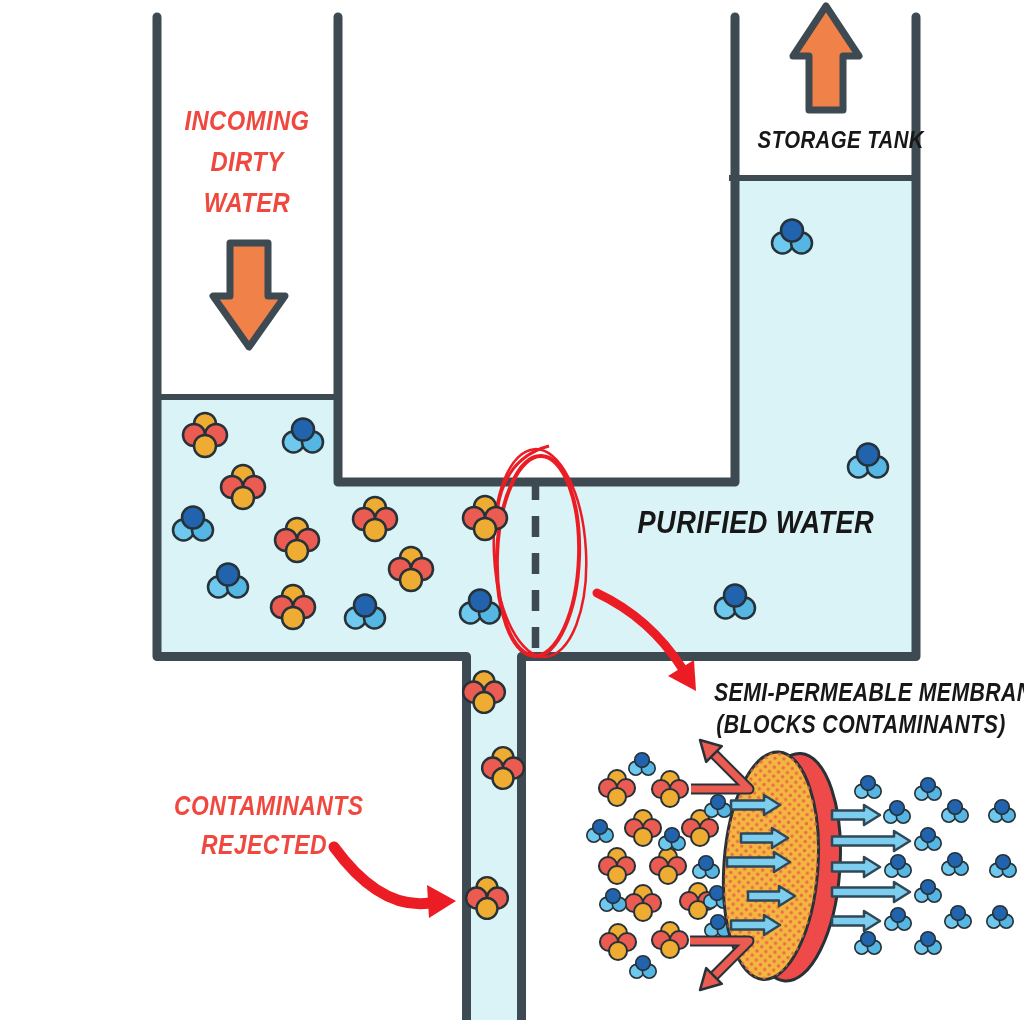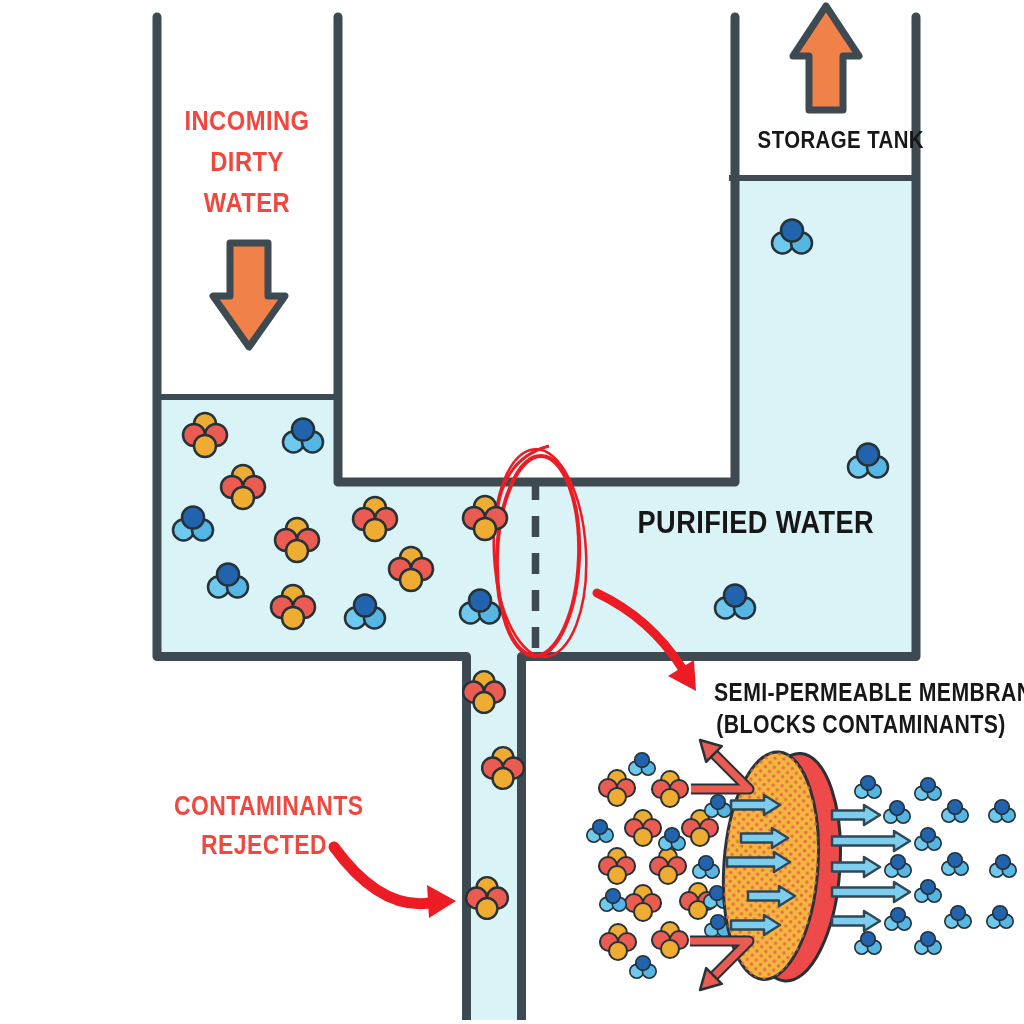--- a/index.html
+++ b/index.html
@@ -1,17 +1,17 @@
 <!DOCTYPE html>
 <html><head>
 <meta charset="utf-8">
 <style>
   html,body{margin:0;padding:0;background:#ffffff;}
   .stage{position:relative;width:1024px;height:1020px;background:#ffffff;overflow:hidden;
-         font-family:"Liberation Sans", sans-serif;}
+         font-family:"Liberation Sans", sans-serif;font-style:italic;}
   .stage svg{position:absolute;left:0;top:0;}
   .label{position:absolute;text-align:center;font-weight:800;line-height:1.5;
          transform:scaleX(0.85);transform-origin:50% 50%;letter-spacing:0.5px;white-space:nowrap;}
   .label-red{color:#F0483F;}
   .label-black{color:#171717;}
   .lbl-incoming{left:147px;top:100px;width:200px;font-size:28px;line-height:41px;}
   .lbl-storage{left:745px;top:122px;width:168px;font-size:24px;}
   .lbl-purified{left:618px;top:498px;width:260px;font-size:32px;}
   .lbl-membrane{left:688px;top:676px;width:346px;font-size:25px;line-height:32px;}
   .lbl-rejected{left:158px;top:787px;width:212px;font-size:27px;line-height:39px;}

